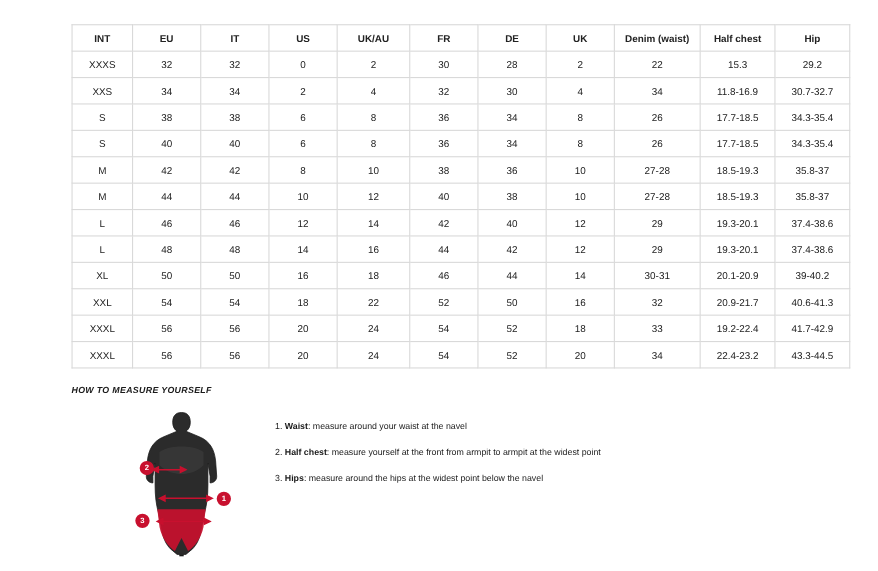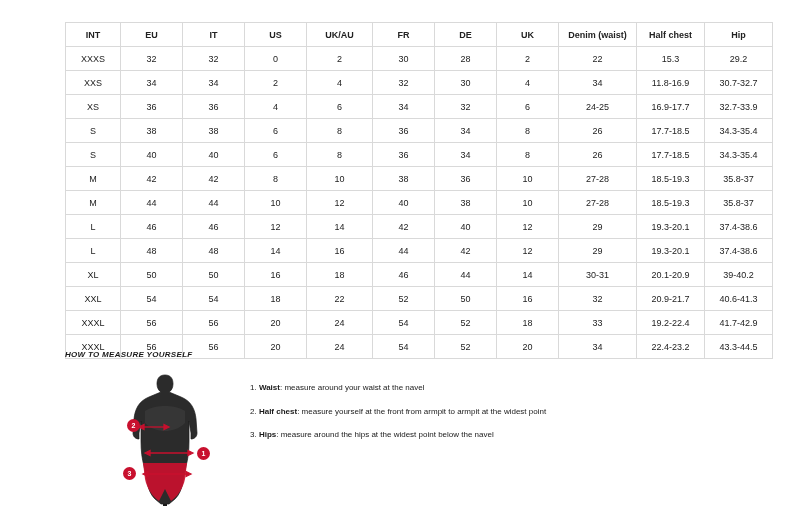--- a/index.html
+++ b/index.html
@@ -158,33 +158,20 @@
         <td>2</td>
         <td>4</td>
         <td>32</td>
         <td>30</td>
         <td>4</td>
         <td>34</td>
         <td>11.8-16.9</td>
         <td>30.7-32.7</td>
       </tr>
       <tr>
-        <td>XS</td>
-        <td>36</td>
-        <td>36</td>
-        <td>4</td>
-        <td>6</td>
-        <td>34</td>
-        <td>32</td>
-        <td>6</td>
-        <td>24-25</td>
-        <td>16.9-17.7</td>
-        <td>32.7-33.9</td>
-      </tr>
-      <tr>
         <td>S</td>
         <td>38</td>
         <td>38</td>
         <td>6</td>
         <td>8</td>
         <td>36</td>
         <td>34</td>
         <td>8</td>
         <td>26</td>
         <td>17.7-18.5</td>

